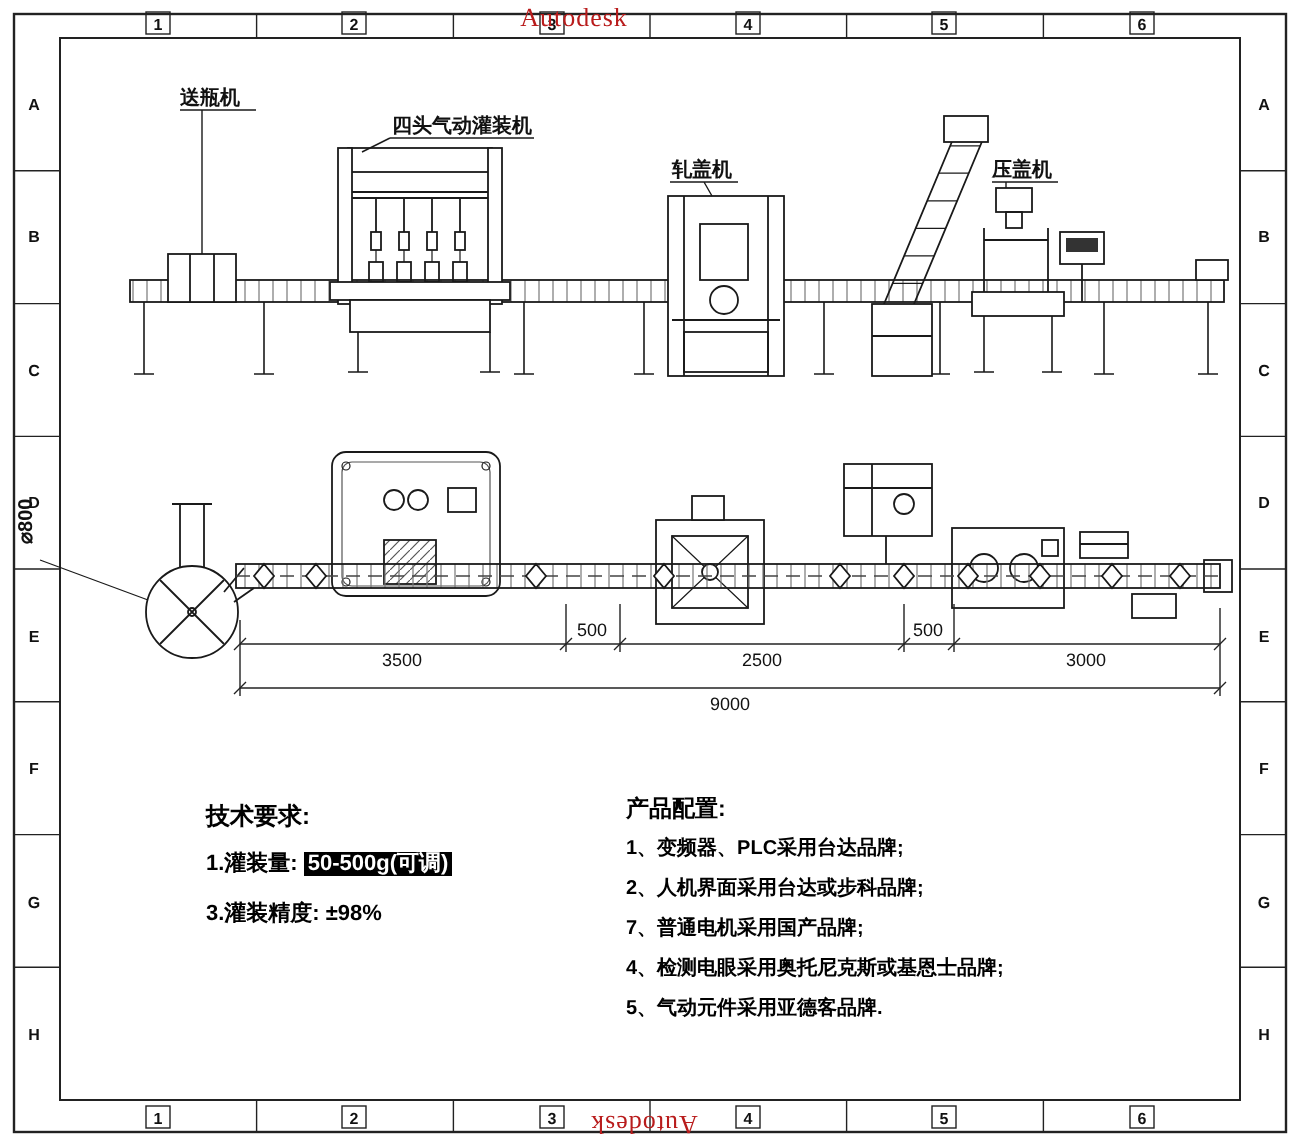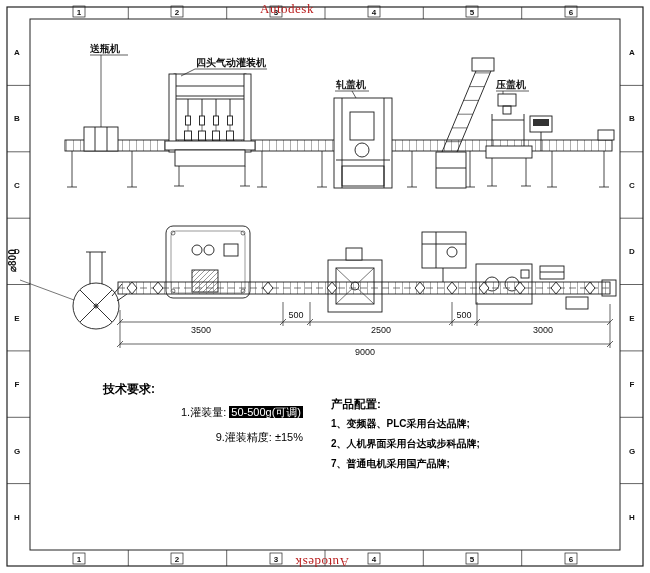--- a/index.html
+++ b/index.html
@@ -8,25 +8,25 @@
     font-family:"Liberation Sans",sans-serif;color:#111;overflow:hidden;
   }
   .canvas svg{position:absolute;left:0;top:0;font-family:"Liberation Sans",sans-serif;}
   .brand{
     position:absolute;text-align:center;font-family:"Liberation Serif",serif;
     font-weight:400;font-size:13px;color:#b91c1c;letter-spacing:.5px;
   }
   .brand-top{left:227px;top:1px;width:120px;}
   .brand-bottom{left:262px;bottom:3px;width:120px;transform:rotate(180deg);}
   .txtblock{position:absolute;color:#000;}
-  .tech{left:103px;top:381px;width:200px;}
+  .tech{left:103px;top:400px;width:200px;}
   .tech-title{font-size:12px;font-weight:700;margin-bottom:7px;}
-  .tech-item{font-size:11px;font-weight:400;margin-bottom:10px;white-space:nowrap;text-align:right;}
+  .tech-item{font-size:11px;font-weight:700;margin-bottom:10px;white-space:nowrap;}
   .hl{background:#000;color:#fff;padding:0 2px;}
-  .cfg{left:331px;top:397px;width:300px;}
+  .cfg{left:313px;top:397px;width:300px;}
   .cfg-title{font-size:11.5px;font-weight:700;margin-bottom:5px;}
   .cfg-item{font-size:10px;font-weight:700;margin-bottom:6px;white-space:nowrap;}
   text{fill:#111;}
   .zl{font-size:8px;font-weight:700;}
   .ml{font-size:10px;font-weight:700;}
   .dim{font-size:9px;}
 </style>
 </head>
 <body>
 
@@ -266,23 +266,25 @@
 </svg>
 
 <div class="brand brand-top">Autodesk</div>
 <div class="brand brand-bottom">Autodesk</div>
 
 <div class="txtblock tech">
   <div class="tech-title">技术要求:</div>
   <div class="tech-item">
     <span>1.灌装量: </span><span class="hl">50-500g(可调)</span>
   </div>
-  <div class="tech-item">9.灌装精度: ±15%</div>
+  <div class="tech-item">3.灌装精度: ±98%</div>
 </div>
 
 <div class="txtblock cfg">
   <div class="cfg-title">产品配置:</div>
   <div class="cfg-item">1、变频器、PLC采用台达品牌;</div>
   <div class="cfg-item">2、人机界面采用台达或步科品牌;</div>
   <div class="cfg-item">7、普通电机采用国产品牌;</div>
+  <div class="cfg-item">4、检测电眼采用奥托尼克斯或基恩士品牌;</div>
+  <div class="cfg-item">5、气动元件采用亚德客品牌.</div>
 </div>
 
 </div>
 
 </body></html>

